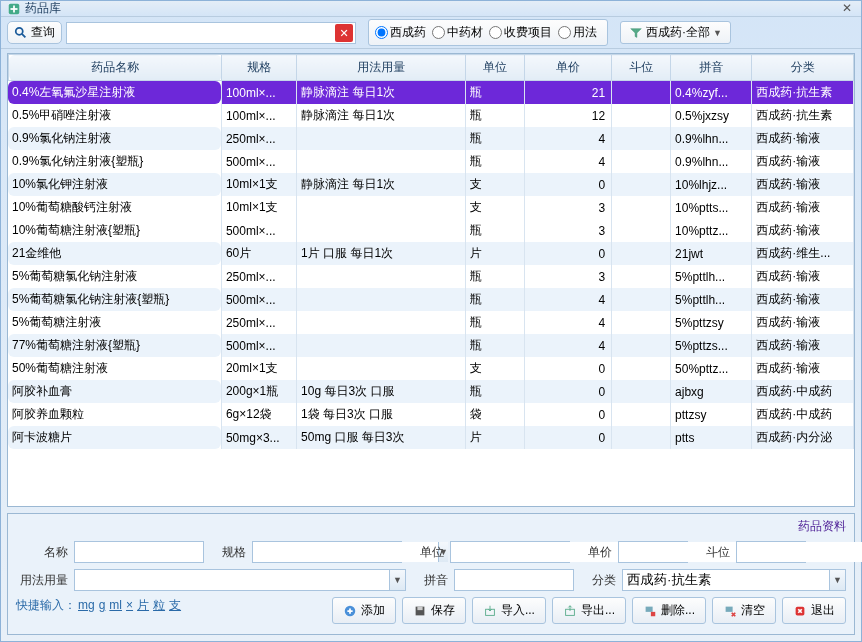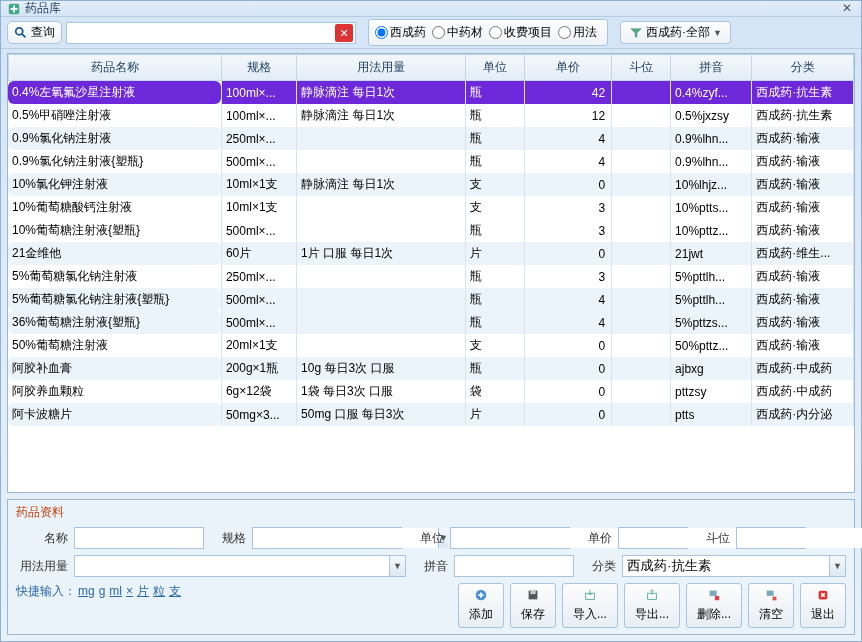--- a/index.html
+++ b/index.html
@@ -21,33 +21,33 @@
 .grid-wrap { flex: 1; margin: 4px 6px; border: 1px solid #9bb8d3; background: #fff; overflow: hidden; display: flex; flex-direction: column; }
 .grid { width: 100%; border-collapse: collapse; table-layout: fixed; }
 .grid th { background: linear-gradient(#f4f8fc,#e2ecf6); border: 1px solid #c4d6e8; padding: 4px 2px; font-weight: normal; color: #1a3a5c; height: 26px; }
 .grid td { border-right: 1px solid #d8e4f0; padding: 3px 4px; height: 23px; white-space: nowrap; overflow: hidden; text-overflow: ellipsis; }
 .grid tbody tr.even { background: #ebf3fb; }
 .grid tbody tr.odd { background: #fff; }
 .grid tbody tr.sel td { background: #6d28d9; color: #fff; }
 .grid td.num { text-align: right; padding-right: 6px; }
 .grid-body { flex: 1; overflow-y: scroll; }
 .details { margin: 2px 6px 6px; border: 1px solid #9bb8d3; background: #eaf2fa; padding: 4px 8px 6px; }
-.details-title { color: #c2410c; margin-bottom: 6px; }
+.details-title { color: #4c1d95; margin-bottom: 6px; text-align: right; }
 .form-row { display: flex; align-items: center; gap: 6px; margin-bottom: 6px; }
 .form-row label { color: #333; text-align: right; }
 .form-row .lbl1 { width: 52px; }
 .form-row input[type=text] { border: 1px solid #a9c4de; height: 22px; padding: 0 4px; background: #fff; }
 .combo { display: flex; border: 1px solid #a9c4de; height: 22px; background: #fff; }
 .combo input { border: none; outline: none; flex: 1; padding: 0 4px; }
 .combo .arr { width: 16px; background: linear-gradient(#f4f8fc,#dde9f4); border-left: 1px solid #a9c4de; text-align: center; line-height: 20px; font-size: 9px; color: #555; cursor: pointer; }
 .quick-row { display: flex; align-items: flex-start; gap: 10px; }
 .quick-input { color: #2a6aa8; font-size: 12px; }
 .quick-input a { color: #2a6aa8; text-decoration: underline; cursor: pointer; margin: 0 2px; }
 .actions { display: flex; gap: 6px; margin-left: auto; }
-.act-btn { display: flex; align-items: center; gap: 4px; padding: 4px 10px; background: linear-gradient(#fdfdfd,#e8eef5); border: 1px solid #a9c4de; border-radius: 3px; cursor: pointer; flex-direction: column; }
+.act-btn { display: flex; align-items: center; gap: 4px; padding: 4px 10px; background: linear-gradient(#fdfdfd,#e8eef5); border: 1px solid #a9c4de; border-radius: 3px; cursor: pointer; }
 .icon-sm { width: 14px; height: 14px; display: inline-block; }
 .col-name { width: 210px; border-radius: 6px; }
 .col-spec { width: 74px; }
 .col-usage { width: 166px; }
 .col-unit { width: 58px; }
 .col-price { width: 86px; }
 .col-dou { width: 58px; }
 .col-py { width: 80px; }
 .col-cat { width: 100px; }
 </style>
@@ -108,21 +108,21 @@
         </thead>
     </table>
     <div class="grid-body">
       <table class="grid">
           <tbody id="grid-body">
             <tr class="sel even">
               <td class="col-name">0.4%左氧氟沙星注射液</td>
               <td class="col-spec">100ml×...</td>
               <td class="col-usage">静脉滴注 每日1次</td>
               <td class="col-unit">瓶</td>
-              <td class="col-price num">42</td>
+              <td class="col-price num">21</td>
               <td class="col-dou"></td>
               <td class="col-py">0.4%zyf...</td>
               <td class="col-cat">西成药·抗生素</td>
             </tr>
             <tr class="odd">
               <td class="col-name">0.5%甲硝唑注射液</td>
               <td class="col-spec">100ml×...</td>
               <td class="col-usage">静脉滴注 每日1次</td>
               <td class="col-unit">瓶</td>
               <td class="col-price num">12</td>
@@ -203,22 +203,32 @@
             <tr class="even">
               <td class="col-name">5%葡萄糖氯化钠注射液{塑瓶}</td>
               <td class="col-spec">500ml×...</td>
               <td class="col-usage"></td>
               <td class="col-unit">瓶</td>
               <td class="col-price num">4</td>
               <td class="col-dou"></td>
               <td class="col-py">5%pttlh...</td>
               <td class="col-cat">西成药·输液</td>
             </tr>
-            <tr class="even">
-              <td class="col-name">36%葡萄糖注射液{塑瓶}</td>
+            <tr class="odd">
+              <td class="col-name">5%葡萄糖注射液</td>
+              <td class="col-spec">250ml×...</td>
+              <td class="col-usage"></td>
+              <td class="col-unit">瓶</td>
+              <td class="col-price num">4</td>
+              <td class="col-dou"></td>
+              <td class="col-py">5%pttzsy</td>
+              <td class="col-cat">西成药·输液</td>
+            </tr>
+            <tr class="even">
+              <td class="col-name">77%葡萄糖注射液{塑瓶}</td>
               <td class="col-spec">500ml×...</td>
               <td class="col-usage"></td>
               <td class="col-unit">瓶</td>
               <td class="col-price num">4</td>
               <td class="col-dou"></td>
               <td class="col-py">5%pttzs...</td>
               <td class="col-cat">西成药·输液</td>
             </tr>
             <tr class="odd">
               <td class="col-name">50%葡萄糖注射液</td>

